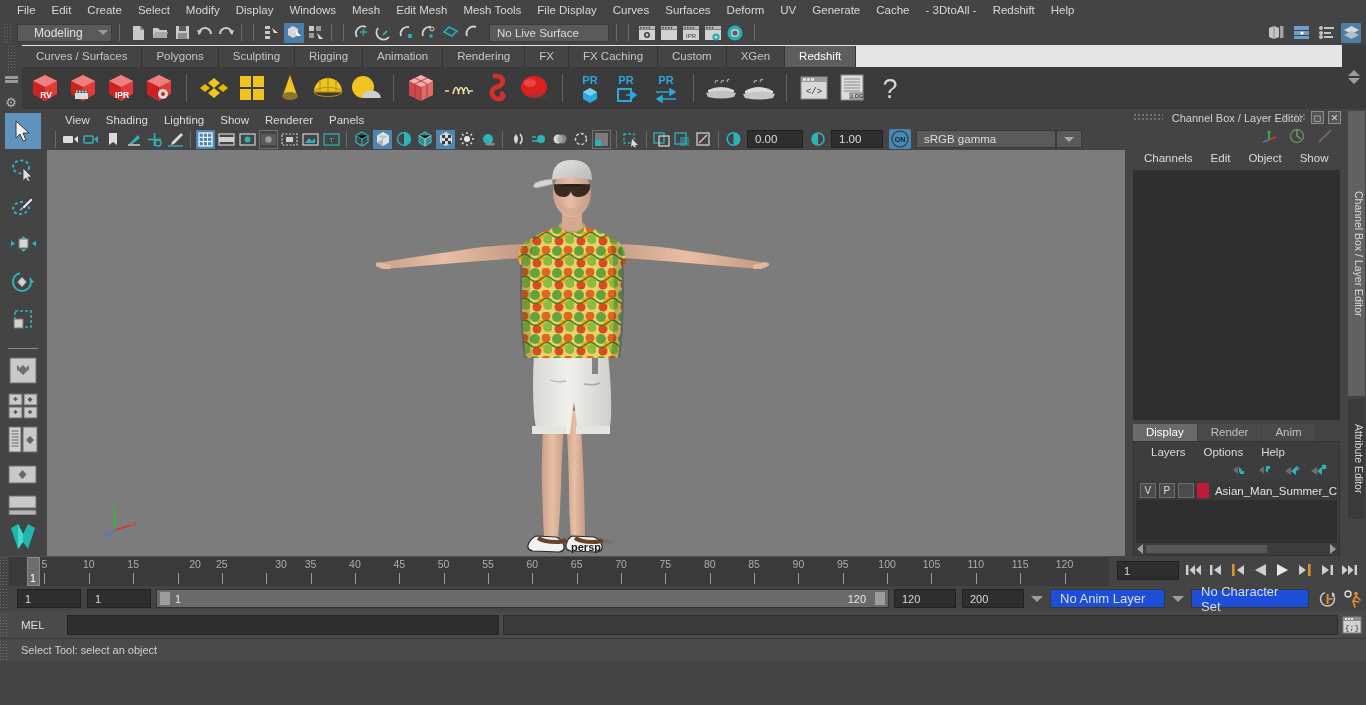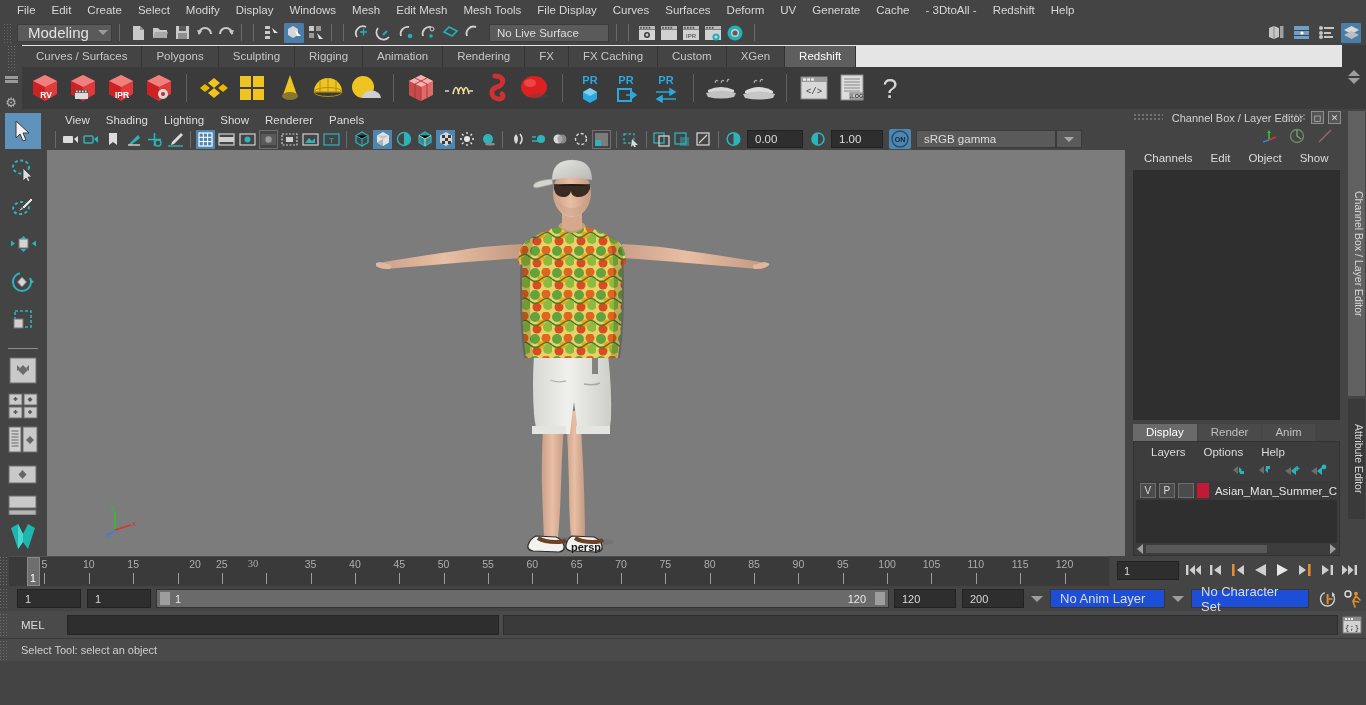--- a/index.html
+++ b/index.html
@@ -15,21 +15,21 @@
   
   .menubar{ height:20px; background:#444444; display:flex; align-items:center; padding-left:9px; }
   .menubar .mi{ padding:0 8px; height:20px; line-height:20px; color:#d8d8d8; font-size:11.5px; white-space:nowrap; cursor:default;}
 
   
   .statusline{ height:25px; background:#444444; display:flex; align-items:center; padding-left:2px; }
   .gripdots{ width:9px; height:22px; background-image:radial-gradient(#6d6d6d 1px, transparent 1px);
              background-size:3px 3px; background-position:1px 1px; flex:none; opacity:.85;}
   .modesel{ width:95px; height:18px; background:#5a5a5a; border:1px solid #3c3c3c; display:flex;
             align-items:center; margin-left:6px; position:relative; }
-  .modesel span{ padding-left:10px; font-size:15px; color:#e2e2e2; }
+  .modesel span{ padding-left:16px; font-size:12px; color:#e2e2e2; }
   .modesel .arrow{ position:absolute; right:3px; width:0;height:0;border-left:5px solid transparent;
                    border-right:5px solid transparent;border-top:5px solid #9a9a9a;}
   .sep{ width:1px; height:17px; background:#6a6a6a; margin:0 7px; flex:none;}
   .sepwide{ width:1px; height:17px; background:#6a6a6a; margin:0 4px; flex:none;}
   .tbtn{ width:20px;height:20px; display:flex;align-items:center;justify-content:center; flex:none; margin:0 1px;}
   .tbtn.on{ background:#4a7ea8; border-radius:1px;}
   .fieldbox{ height:18px; background:#5a5a5a; border:1px solid #3b3b3b; color:#ddd; display:flex;
              align-items:center; padding:0 7px; font-size:11.5px;}
   .rtIcons{ margin-left:auto; display:flex; align-items:center; padding-right:4px; gap:3px;}
 
@@ -1086,21 +1086,21 @@
         <div class="tlnum" style="left: 35.4797px;">5</div>
         <div class="tltick" style="left: 79.8293px;"></div>
         <div class="tlnum" style="left: 79.8293px;">10</div>
         <div class="tltick" style="left: 124.179px;"></div>
         <div class="tlnum" style="left: 124.179px;">15</div>
         <div class="tltick" style="left: 168.528px;"></div>
         <div class="tlnum" style="left: 186px;">20</div>
         <div class="tltick" style="left: 212.878px;"></div>
         <div class="tlnum" style="left: 212.878px;">25</div>
         <div class="tltick" style="left: 257.228px;"></div>
-        <div class="tlnum" style="left: 244px; font-family: Liberation Serif, serif;">30</div>
+        <div class="tlnum" style="left: 272px;">30</div>
         <div class="tltick" style="left: 301.577px;"></div>
         <div class="tlnum" style="left: 301.577px;">35</div>
         <div class="tltick" style="left: 345.927px;"></div>
         <div class="tlnum" style="left: 345.927px;">40</div>
         <div class="tltick" style="left: 390.276px;"></div>
         <div class="tlnum" style="left: 390.276px;">45</div>
         <div class="tltick" style="left: 434.626px;"></div>
         <div class="tlnum" style="left: 434.626px;">50</div>
         <div class="tltick" style="left: 478.976px;"></div>
         <div class="tlnum" style="left: 478.976px;">55</div>

